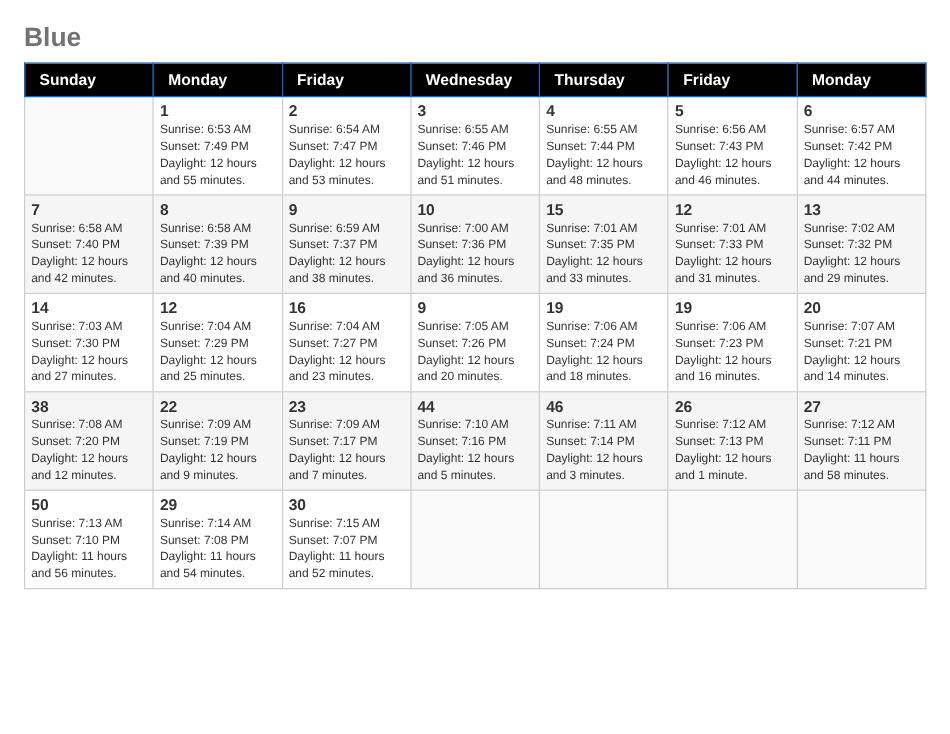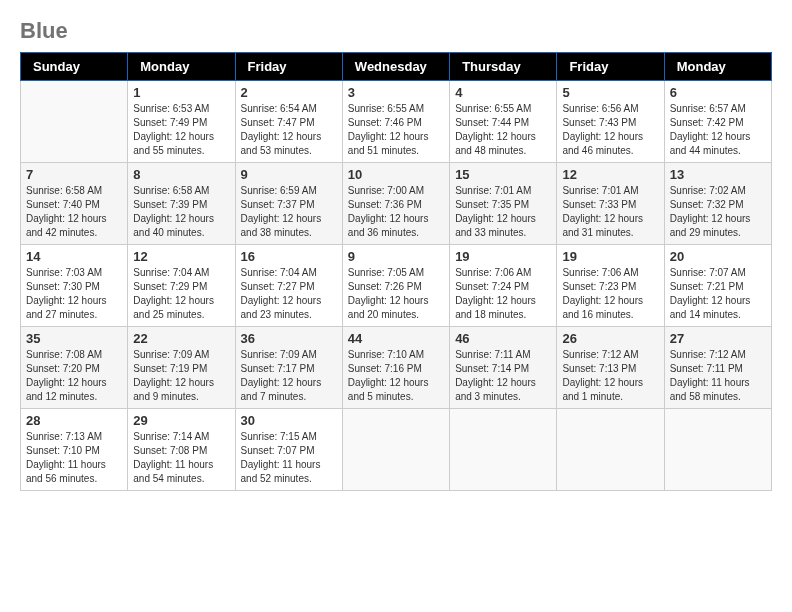--- a/index.html
+++ b/index.html
@@ -204,29 +204,29 @@
           <span class="day-number">19</span>
           <div class="day-info">Sunrise: 7:06 AM<br>Sunset: 7:23 PM<br>Daylight: 12 hours<br>and 16 minutes.</div>
         </td>
         <td>
           <span class="day-number">20</span>
           <div class="day-info">Sunrise: 7:07 AM<br>Sunset: 7:21 PM<br>Daylight: 12 hours<br>and 14 minutes.</div>
         </td>
       </tr>
       <tr>
         <td>
-          <span class="day-number">35</span>
+          <span class="day-number">38</span>
           <div class="day-info">Sunrise: 7:08 AM<br>Sunset: 7:20 PM<br>Daylight: 12 hours<br>and 12 minutes.</div>
         </td>
         <td>
           <span class="day-number">22</span>
           <div class="day-info">Sunrise: 7:09 AM<br>Sunset: 7:19 PM<br>Daylight: 12 hours<br>and 9 minutes.</div>
         </td>
         <td>
-          <span class="day-number">36</span>
+          <span class="day-number">23</span>
           <div class="day-info">Sunrise: 7:09 AM<br>Sunset: 7:17 PM<br>Daylight: 12 hours<br>and 7 minutes.</div>
         </td>
         <td>
           <span class="day-number">44</span>
           <div class="day-info">Sunrise: 7:10 AM<br>Sunset: 7:16 PM<br>Daylight: 12 hours<br>and 5 minutes.</div>
         </td>
         <td>
           <span class="day-number">46</span>
           <div class="day-info">Sunrise: 7:11 AM<br>Sunset: 7:14 PM<br>Daylight: 12 hours<br>and 3 minutes.</div>
         </td>
@@ -234,21 +234,21 @@
           <span class="day-number">26</span>
           <div class="day-info">Sunrise: 7:12 AM<br>Sunset: 7:13 PM<br>Daylight: 12 hours<br>and 1 minute.</div>
         </td>
         <td>
           <span class="day-number">27</span>
           <div class="day-info">Sunrise: 7:12 AM<br>Sunset: 7:11 PM<br>Daylight: 11 hours<br>and 58 minutes.</div>
         </td>
       </tr>
       <tr>
         <td>
-          <span class="day-number">28</span>
+          <span class="day-number">50</span>
           <div class="day-info">Sunrise: 7:13 AM<br>Sunset: 7:10 PM<br>Daylight: 11 hours<br>and 56 minutes.</div>
         </td>
         <td>
           <span class="day-number">29</span>
           <div class="day-info">Sunrise: 7:14 AM<br>Sunset: 7:08 PM<br>Daylight: 11 hours<br>and 54 minutes.</div>
         </td>
         <td>
           <span class="day-number">30</span>
           <div class="day-info">Sunrise: 7:15 AM<br>Sunset: 7:07 PM<br>Daylight: 11 hours<br>and 52 minutes.</div>
         </td>

